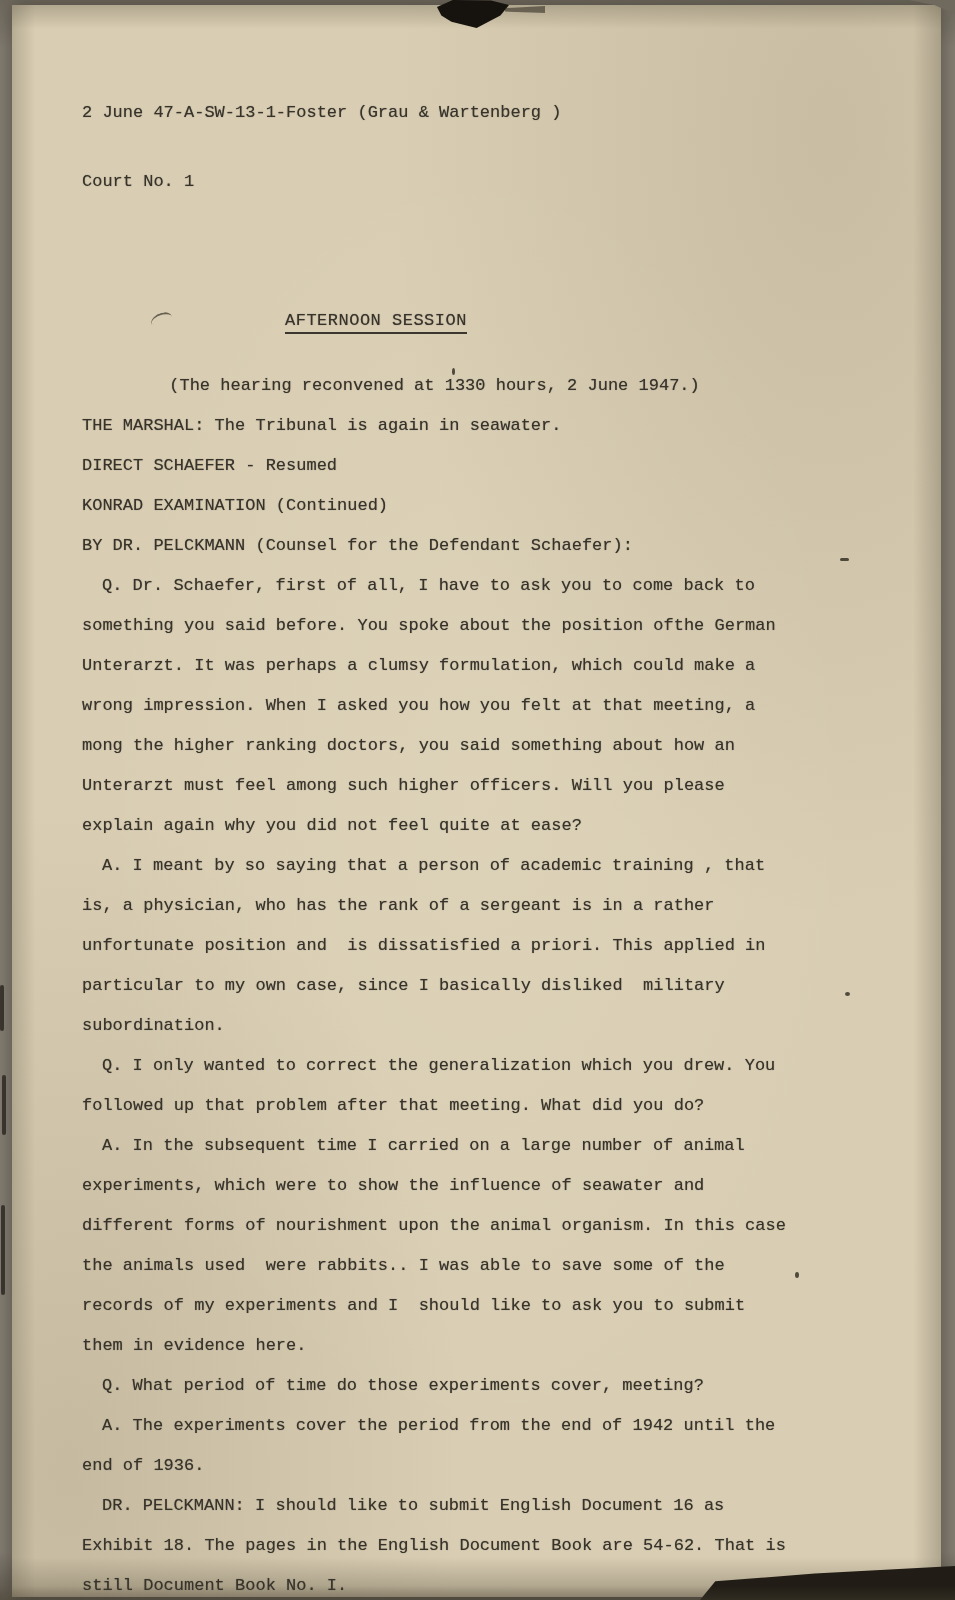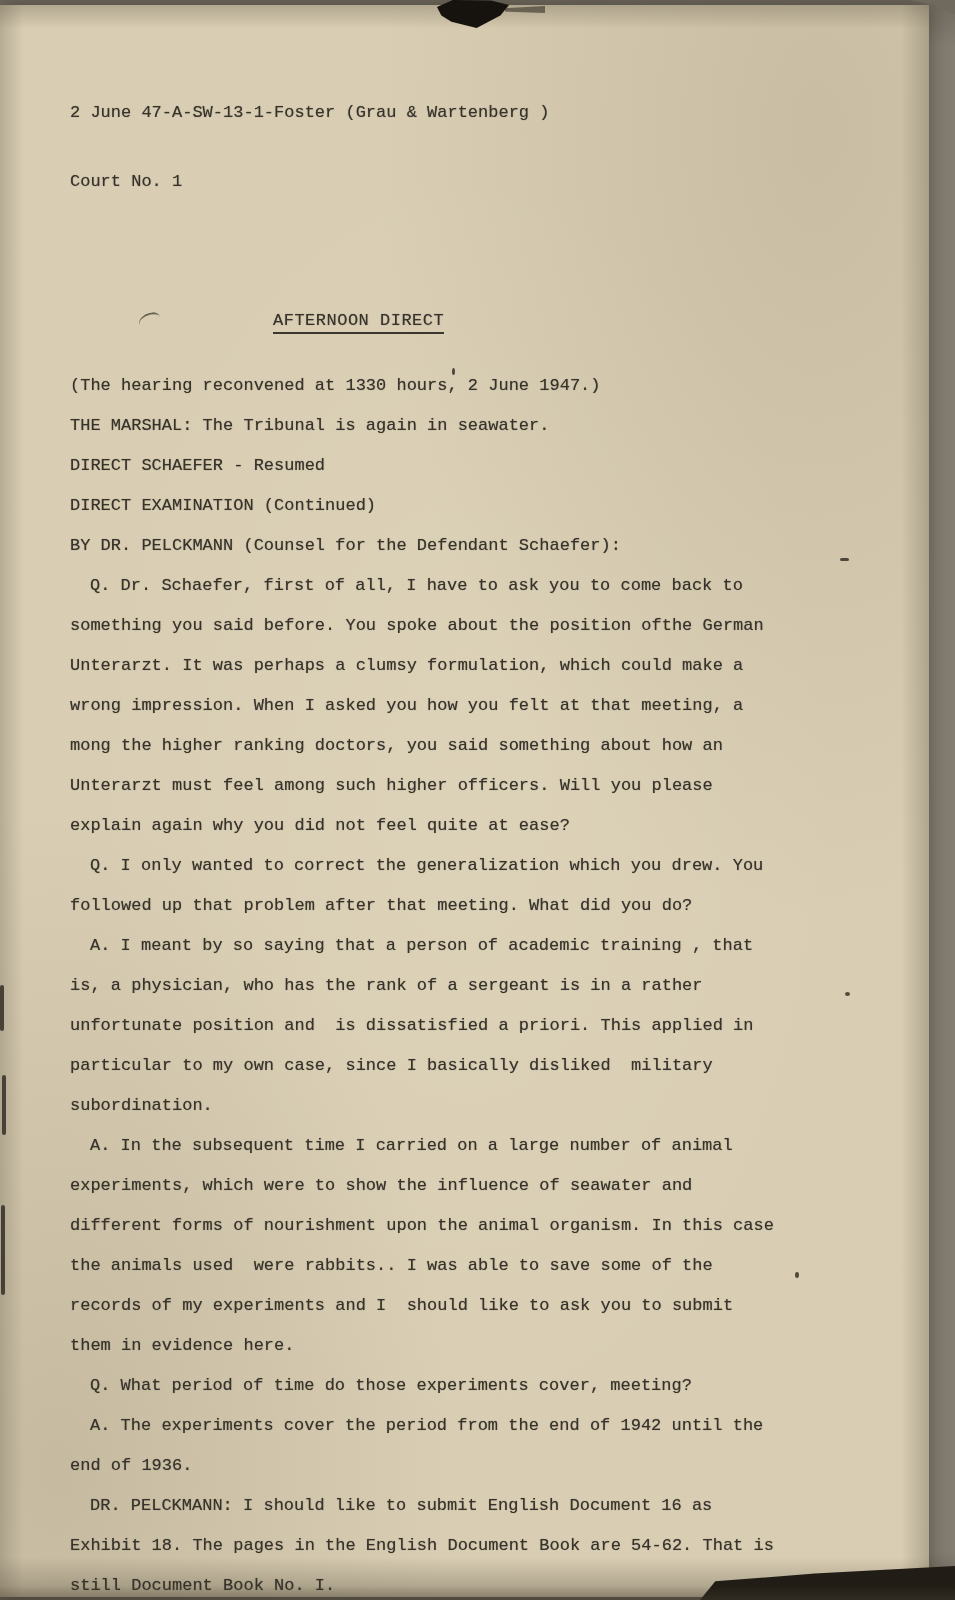--- a/index.html
+++ b/index.html
@@ -12,21 +12,21 @@
     font-family: "Liberation Mono", "DejaVu Sans Mono", monospace;
   }
   .scan-wrap {
     position: relative;
     width: 955px;
     height: 1600px;
     background: linear-gradient(180deg, #6f695e 0%, #837d72 3%, #837d72 97%, #5d574d 100%);
   }
   .paper {
     position: absolute;
-    left: 0;
+    left: 12px;
     top: 5px;
     width: 929px;
     height: 1592px;
     background:
       radial-gradient(ellipse at 88% 8%, rgba(125,112,88,0.18), transparent 38%),
       radial-gradient(ellipse at 6% 92%, rgba(120,108,85,0.20), transparent 32%),
       radial-gradient(ellipse at 50% 50%, rgba(255,250,235,0.10), transparent 60%),
       linear-gradient(90deg, rgba(100,92,75,0.30) 0%, rgba(0,0,0,0) 2.5%, rgba(0,0,0,0) 97%, rgba(100,92,75,0.35) 100%),
       linear-gradient(180deg, rgba(105,96,78,0.35) 0%, rgba(0,0,0,0) 1.5%, rgba(0,0,0,0) 97.5%, rgba(95,87,70,0.45) 100%),
       #d9ceb3;
@@ -48,21 +48,21 @@
     letter-spacing: 0.5px;
     border-bottom: 2px solid #3b372e;
     padding-bottom: 2px;
   }
   .body-text { margin-top: 32px; }
   .body-text p {
     margin: 0;
     line-height: 40px;
     white-space: pre-wrap;
   }
-  .ind-1 { margin-left: 42px; }
+  .ind-1 { margin-left: 42px; text-align: center; }
   .ind-2 { margin-left: 76px; }
   .qa    { text-indent: 20px; }
   
   .ink-blot-top {
     position: absolute;
     left: 437px; top: 0;
     width: 72px; height: 28px;
     background: #16130e;
     clip-path: polygon(0% 25%, 22% 0%, 75% 2%, 100% 18%, 88% 55%, 55% 100%, 20% 78%, 6% 55%);
   }
@@ -120,32 +120,32 @@
 <div class="scan-wrap">
   <div class="paper">
 
     <div class="content">
       <div class="hdr">
         <div>2 June 47-A-SW-13-1-Foster (Grau &amp; Wartenberg )</div>
         <div>Court No. 1</div>
       </div>
 
       <div class="title-row">
-        <span class="doc-title">AFTERNOON DIRECT</span>
+        <span class="doc-title">AFTERNOON SESSION</span>
       </div>
 
       <div class="body-text">
         <p class="ind-1">(The hearing reconvened at 1330 hours, 2 June 1947.)</p>
         <p class="ind-2">THE MARSHAL: The Tribunal is again in seawater.</p>
         <p class="ind-2">DIRECT SCHAEFER - Resumed</p>
-        <p class="ind-2">DIRECT EXAMINATION (Continued)</p>
+        <p class="ind-2">KONRAD EXAMINATION (Continued)</p>
         <p>BY DR. PELCKMANN (Counsel for the Defendant Schaefer):</p>
         <p class="qa">Q. Dr. Schaefer, first of all, I have to ask you to come back to something you said before. You spoke about the position ofthe German Unterarzt. It was perhaps a clumsy formulation, which could make a wrong impression. When I asked you how you felt at that meeting, a mong the higher ranking doctors, you said something about how an Unterarzt must feel among such higher officers. Will you please  explain again why you did not feel quite at ease?</p>
+        <p class="qa">A. I meant by so saying that a person of academic training , that is, a physician, who has the rank of a sergeant is in a rather unfortunate position and  is dissatisfied a priori. This applied in particular to my own case, since I basically disliked  military subordination.</p>
         <p class="qa">Q. I only wanted to correct the generalization which you drew. You followed up that problem after that meeting. What did you do?</p>
-        <p class="qa">A. I meant by so saying that a person of academic training , that is, a physician, who has the rank of a sergeant is in a rather unfortunate position and  is dissatisfied a priori. This applied in particular to my own case, since I basically disliked  military subordination.</p>
         <p class="qa">A. In the subsequent time I carried on a large number of animal experiments, which were to show the influence of seawater and different forms of nourishment upon the animal organism. In this case the animals used  were rabbits.. I was able to save some of the records of my experiments and I  should like to ask you to submit them in evidence here.</p>
         <p class="qa">Q. What period of time do those experiments cover, meeting?</p>
         <p class="qa">A. The experiments cover the period from the end of 1942 until the end of 1936.</p>
         <p class="qa">DR. PELCKMANN: I should like to submit English Document 16 as Exhibit 18. The pages in the English Document Book are 54-62. That is still Document Book No. I.</p>
 
       </div>
     </div>
 
     <div class="pencil-mark"></div>
   </div>

